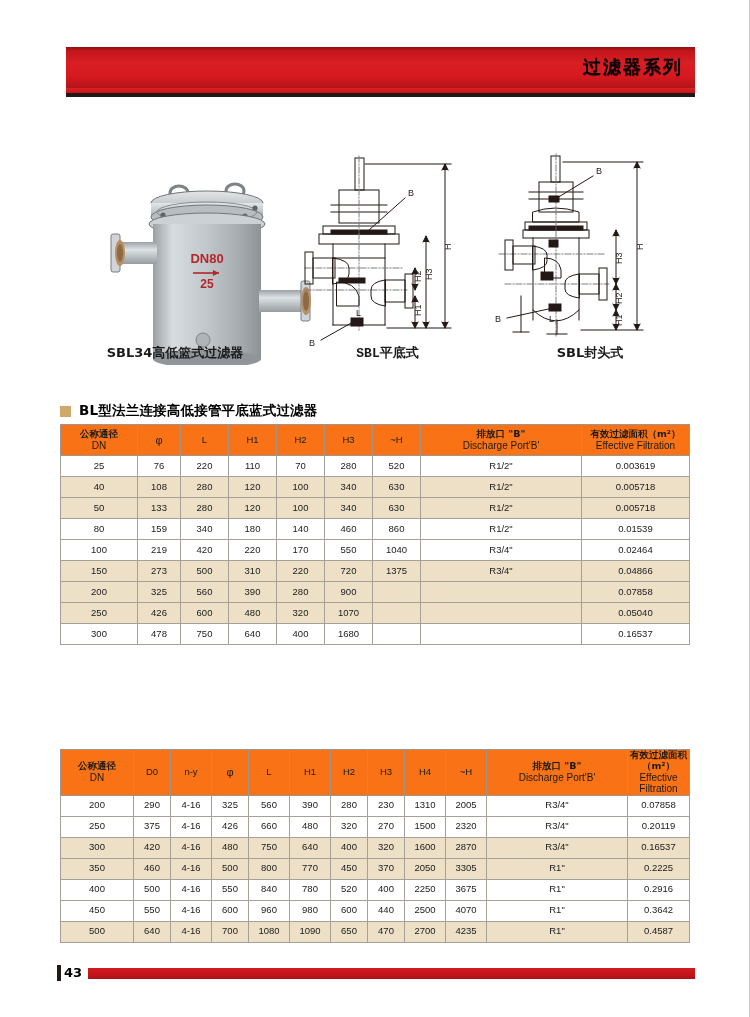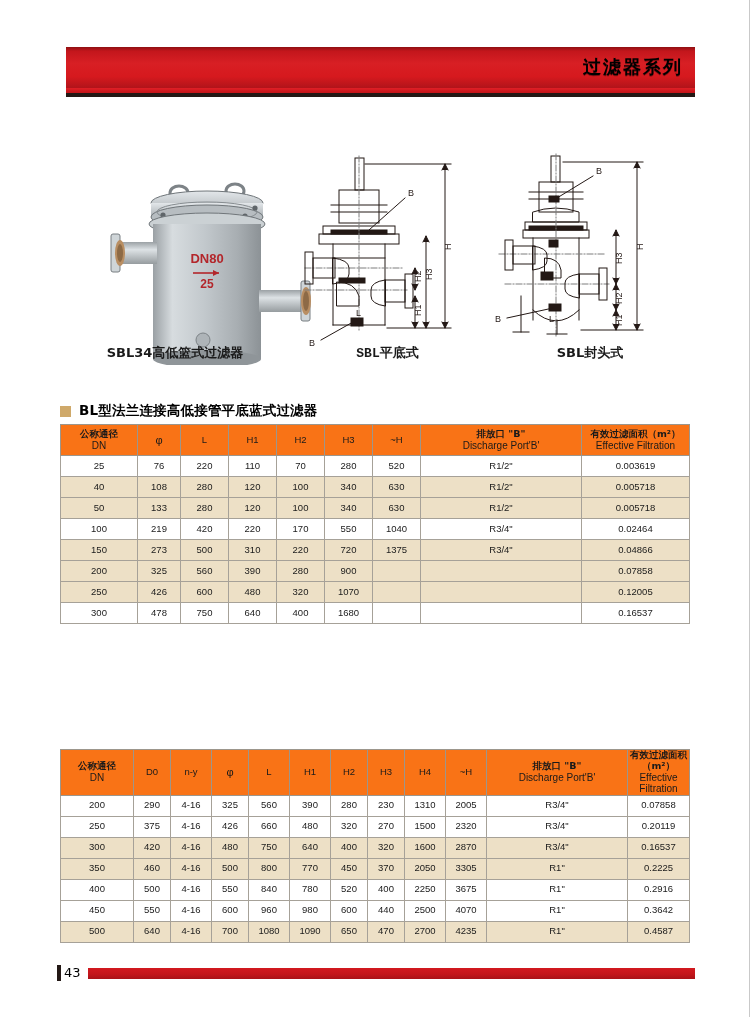--- a/index.html
+++ b/index.html
@@ -83,21 +83,21 @@
          font-family:"DejaVu Sans","Liberation Sans",sans-serif;}
   .th-en{display:block;font-size:10px;}
   .th-sym{font-size:11px;font-weight:bold;}
   tr.shade td{background:#ede0c6;}
   tr.plain td{background:#fff;}
   td.empty{color:transparent;}
 
   
   .footer{position:absolute;left:57px;top:965px;width:638px;height:20px;}
   .foot-tick{position:absolute;left:0;top:0;width:4px;height:16px;background:#231815;}
-  .foot-num{position:absolute;left:7px;top:0px;font-size:13px;font-weight:normal;
+  .foot-num{position:absolute;left:7px;top:0px;font-size:13px;font-weight:bold;
             font-family:"DejaVu Sans","Liberation Sans",sans-serif;}
   .foot-bar{position:absolute;left:31px;top:3px;width:607px;height:11px;
             background:linear-gradient(180deg,#d2191f 0%,#c4161b 55%,#a91217 100%);}
 </style>
 </head>
 <body>
 
 <div class="page">
 
   <div class="banner">
@@ -371,20 +371,31 @@
           <td>133</td>
           <td>280</td>
           <td>120</td>
           <td>100</td>
           <td>340</td>
           <td>630</td>
           <td>R1/2"</td>
           <td>0.005718</td>
         </tr>
         <tr class="plain">
+          <td>80</td>
+          <td>159</td>
+          <td>340</td>
+          <td>180</td>
+          <td>140</td>
+          <td>460</td>
+          <td>860</td>
+          <td>R1/2"</td>
+          <td>0.01539</td>
+        </tr>
+        <tr class="plain">
           <td>100</td>
           <td>219</td>
           <td>420</td>
           <td>220</td>
           <td>170</td>
           <td>550</td>
           <td>1040</td>
           <td>R3/4"</td>
           <td>0.02464</td>
         </tr>
@@ -412,21 +423,21 @@
         </tr>
         <tr class="shade">
           <td>250</td>
           <td>426</td>
           <td>600</td>
           <td>480</td>
           <td>320</td>
           <td>1070</td>
           <td class="empty">&nbsp;</td>
           <td class="empty">&nbsp;</td>
-          <td>0.12005</td>
+          <td>0.05040</td>
         </tr>
         <tr class="plain">
           <td>300</td>
           <td>478</td>
           <td>750</td>
           <td>640</td>
           <td>400</td>
           <td>1680</td>
           <td class="empty">&nbsp;</td>
           <td class="empty">&nbsp;</td>

